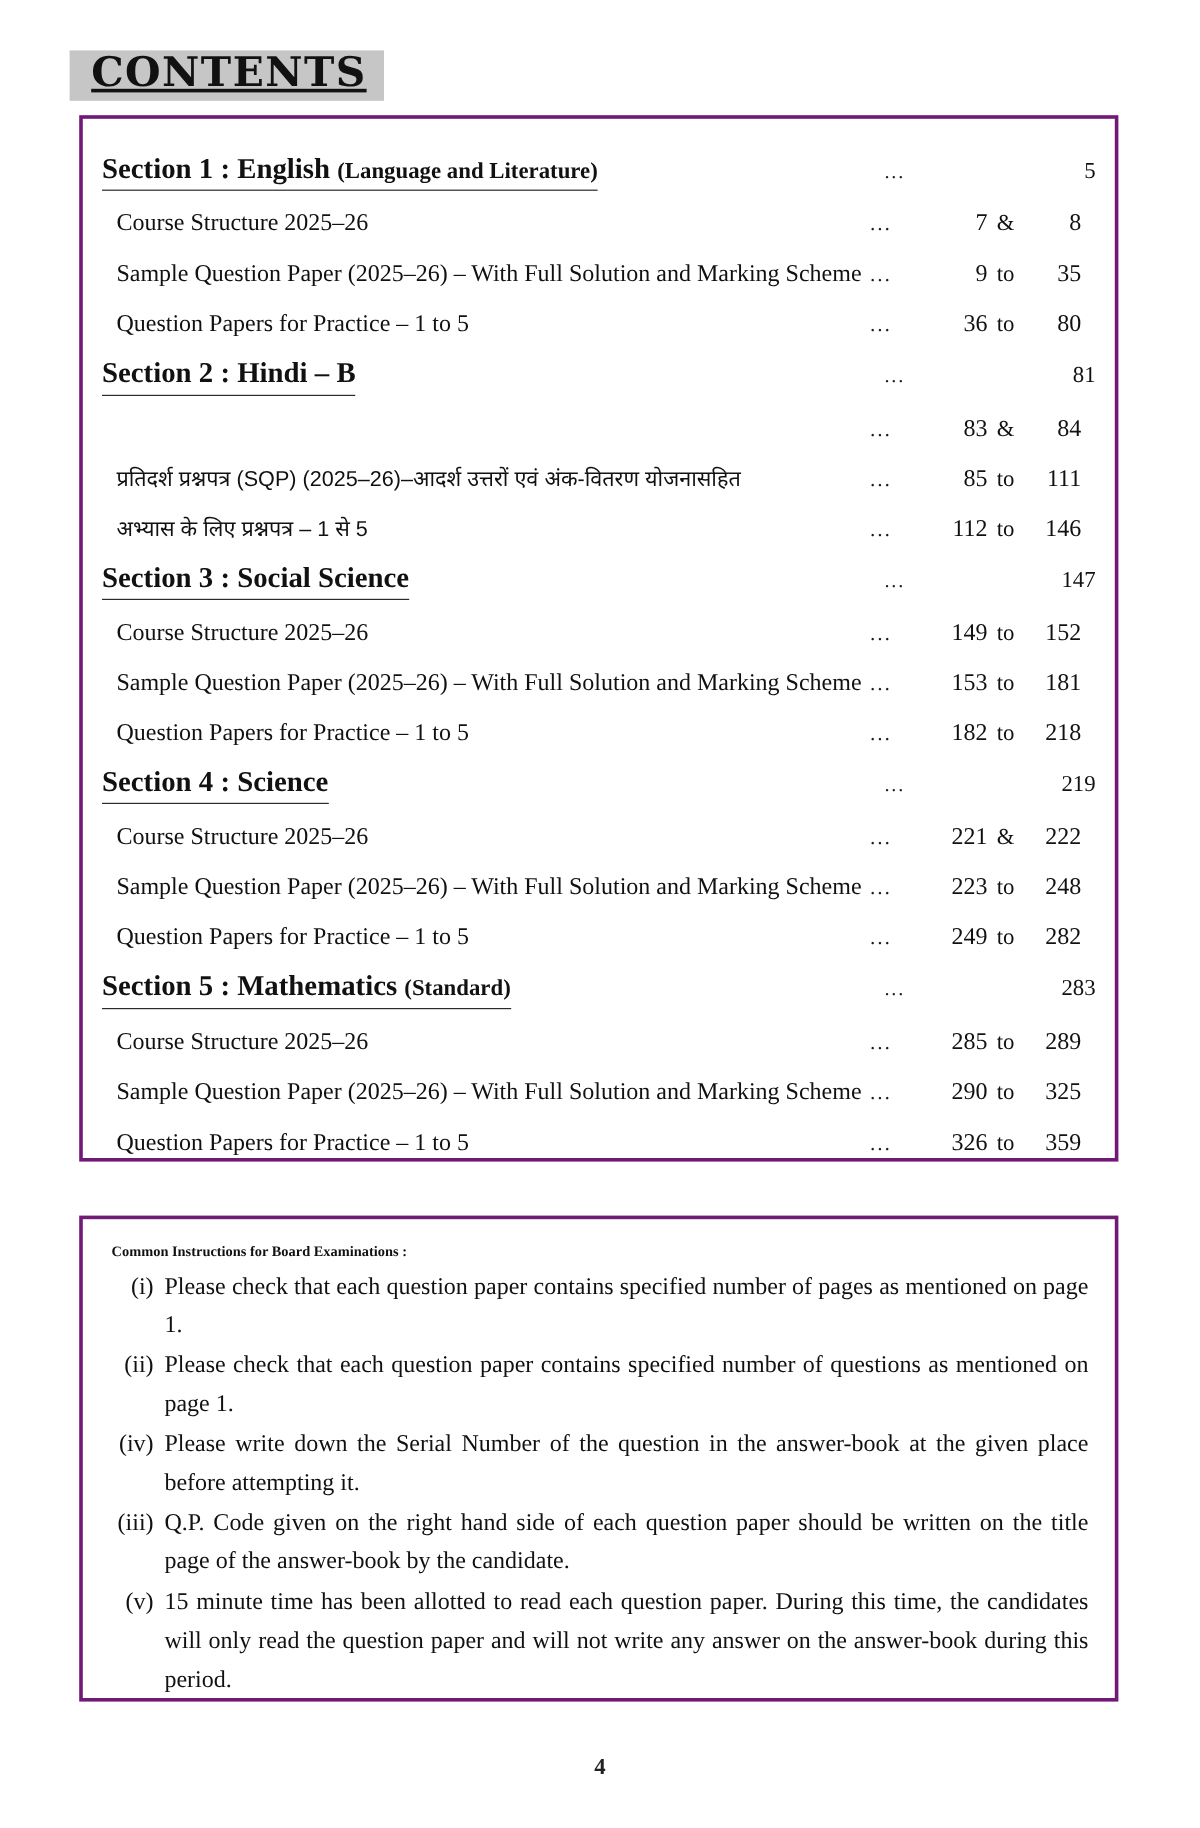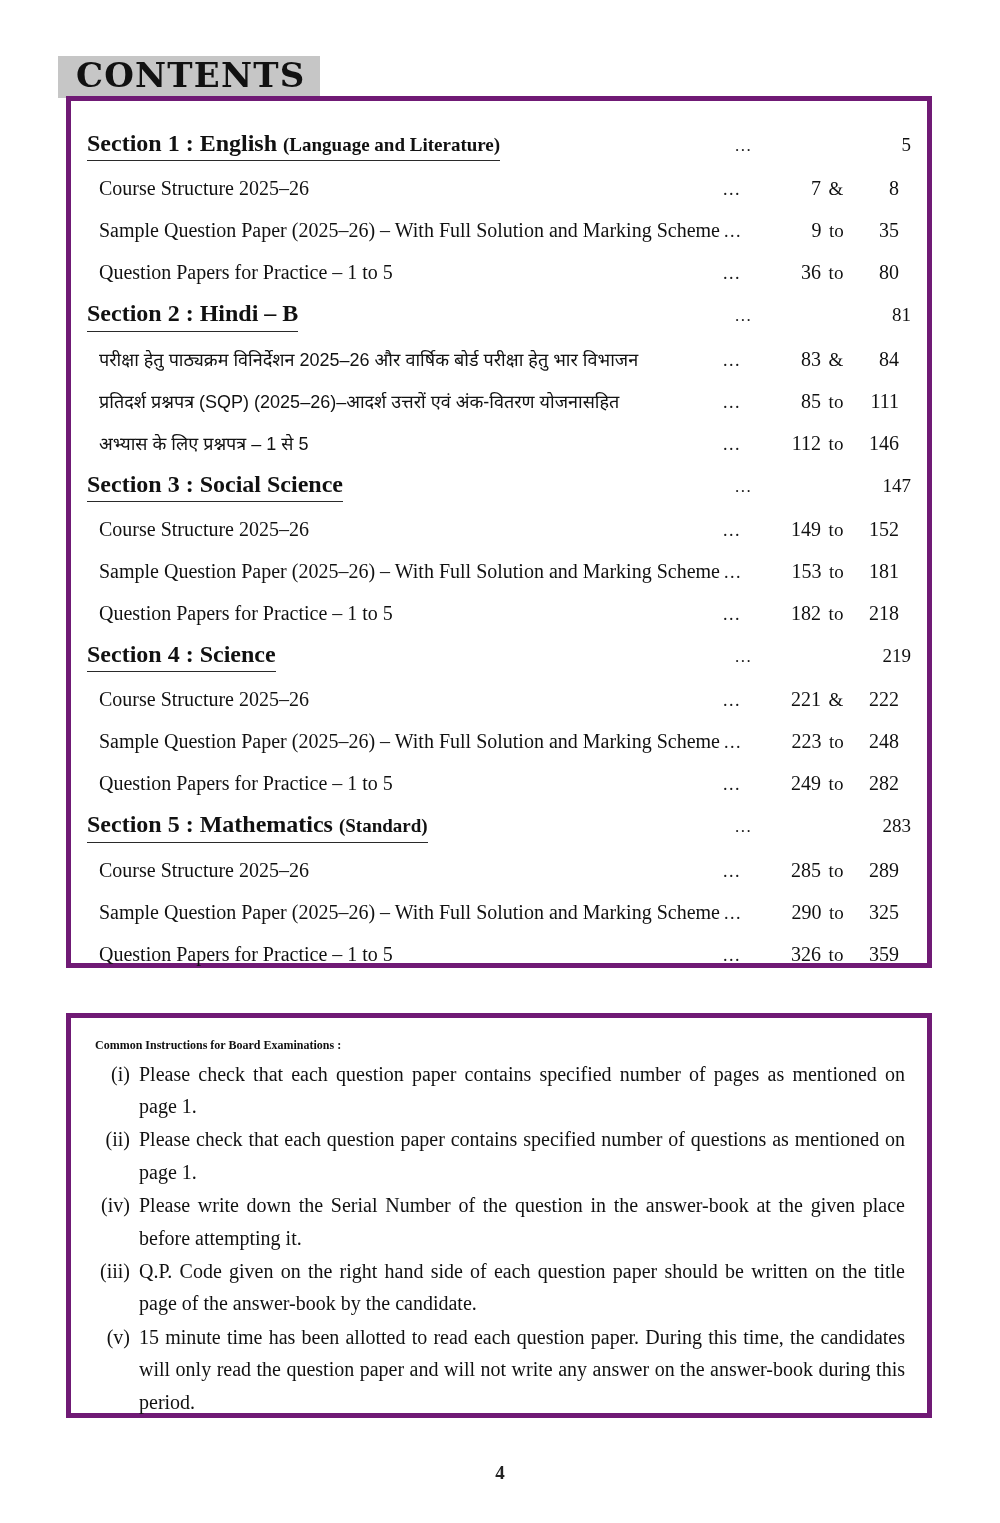--- a/index.html
+++ b/index.html
@@ -13,36 +13,37 @@
     position: relative;
     font-family: "Liberation Serif", "DejaVu Serif", serif;
     color: #111111;
     overflow: hidden;
   }
 
   
   .contents-head {
     position: absolute;
     left: 58px;
-    top: 56px;
+    top: 42px;
     background: #c6c6c6;
     padding: 2px 14px 4px 18px;
     font-family: "DejaVu Serif", "Liberation Serif", serif;
     font-weight: bold;
     font-size: 34px;
     letter-spacing: 1.2px;
     line-height: 1.05;
     color: #111111;
+    text-decoration: underline;
   }
 
   
   .panel {
     position: absolute;
     background: #ffffff;
-    border: 5px solid #701a75;
+    border: 3px solid #701a75;
     box-sizing: border-box;
   }
   .panel::after {
     
     content: "";
     position: absolute;
     left: 9px;
     top: 9px;
     right: -9px;
     bottom: -9px;
@@ -218,21 +219,20 @@
       <div class="section-block">
         <div class="section-head-row">
           <div class="section-head-title"><span>Section 2 : Hindi – B</span></div>
           <div class="head-spacer"></div>
           <div class="dots">...</div>
           <div class="pg-start"></div>
           <div class="pg-conn"></div>
           <div class="pg-end">81</div>
         </div>
         <div class="row">
-          <div class="label devanagari">परीक्षा हेतु पाठ्यक्रम विनिर्देशन 2025–26 और वार्षिक बोर्ड परीक्षा हेतु भार विभाजन</div>
           <div class="spacer"></div>
           <div class="dots">...</div>
           <div class="pg-start">83</div>
           <div class="pg-conn">&amp;</div>
           <div class="pg-end">84</div>
         </div>
         <div class="row">
           <div class="label devanagari">प्रतिदर्श प्रश्नपत्र (SQP) (2025–26)–आदर्श उत्तरों एवं अंक-वितरण योजनासहित</div>
           <div class="spacer"></div>
           <div class="dots">...</div>

